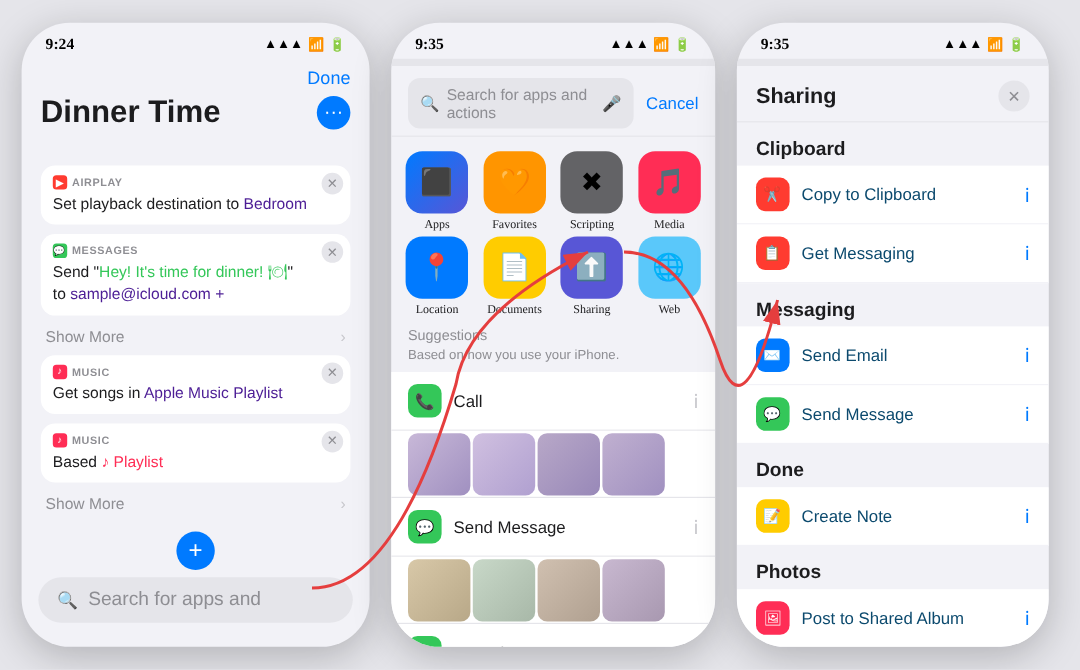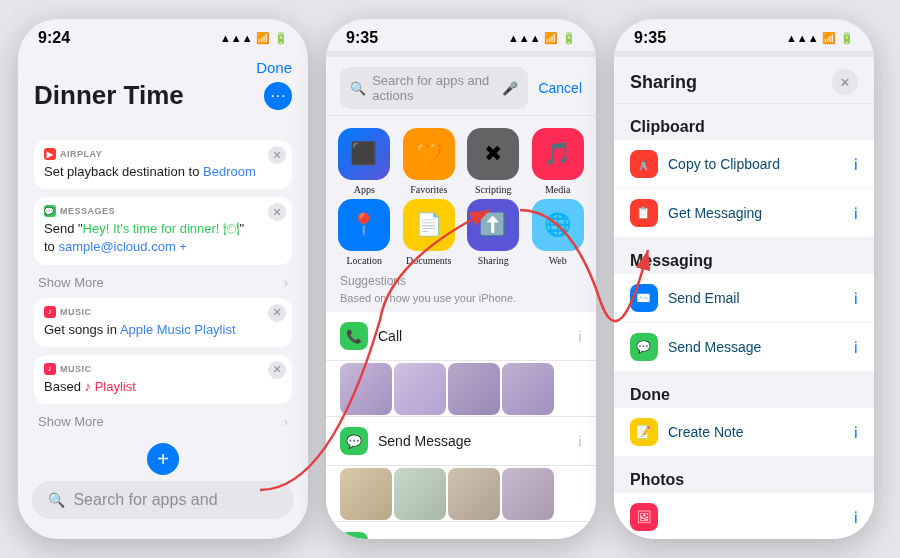--- a/index.html
+++ b/index.html
@@ -30,21 +30,21 @@
     }
 
     .status-bar {
       display: flex;
       justify-content: space-between;
       align-items: center;
       padding: 10px 20px 4px;
       font-size: 12px;
       font-weight: 600;
     }
-    .status-time { font-size: 16px; font-weight: 700; }
+    .status-time { font-size: 13px; font-weight: 700; font-family: Liberation Serif, serif; }
     .status-icons { display: flex; gap: 4px; align-items: center; font-size: 11px; }
 
     .left-content {
       padding: 8px 16px 0;
     }
 
     .done-btn {
       text-align: right;
       color: #007aff;
       font-size: 15px;
@@ -111,21 +111,21 @@
     }
     .airplay-icon-bg { background: #ff3b30; }
     .messages-icon-bg { background: #34c759; }
     .music-icon-bg { background: #ff2d55; }
 
     .card-text {
       font-size: 13px;
       color: #1c1c1e;
       line-height: 1.4;
     }
-    .card-link { color: #3b82f6; }
+    .card-link { color: #4c1d95; }
     .card-link-green { color: #34c759; }
     .card-link-pink { color: #ff2d55; }
 
     .show-more-row {
       display: flex;
       justify-content: space-between;
       align-items: center;
       padding: 2px 4px;
       margin-bottom: 6px;
     }
@@ -638,20 +638,21 @@
       </div>
 
       <div class="section-header">
         <span>Photos</span>
       </div>
       <div class="list-item-row">
         <div class="list-item-left">
           <div class="list-item-icon" style="background:#ff2d55;">
             <span style="color:white; font-size:12px;">🖼</span>
           </div>
+          <span class="list-item-text">Post to Shared Album</span>
         </div>
         <span class="list-item-info">ℹ</span>
       </div>
 
     </div>
   </div>
 
   <svg style="position:absolute; top:0; left:0; width:900px; height:558px; pointer-events:none;">
 
     <defs>

